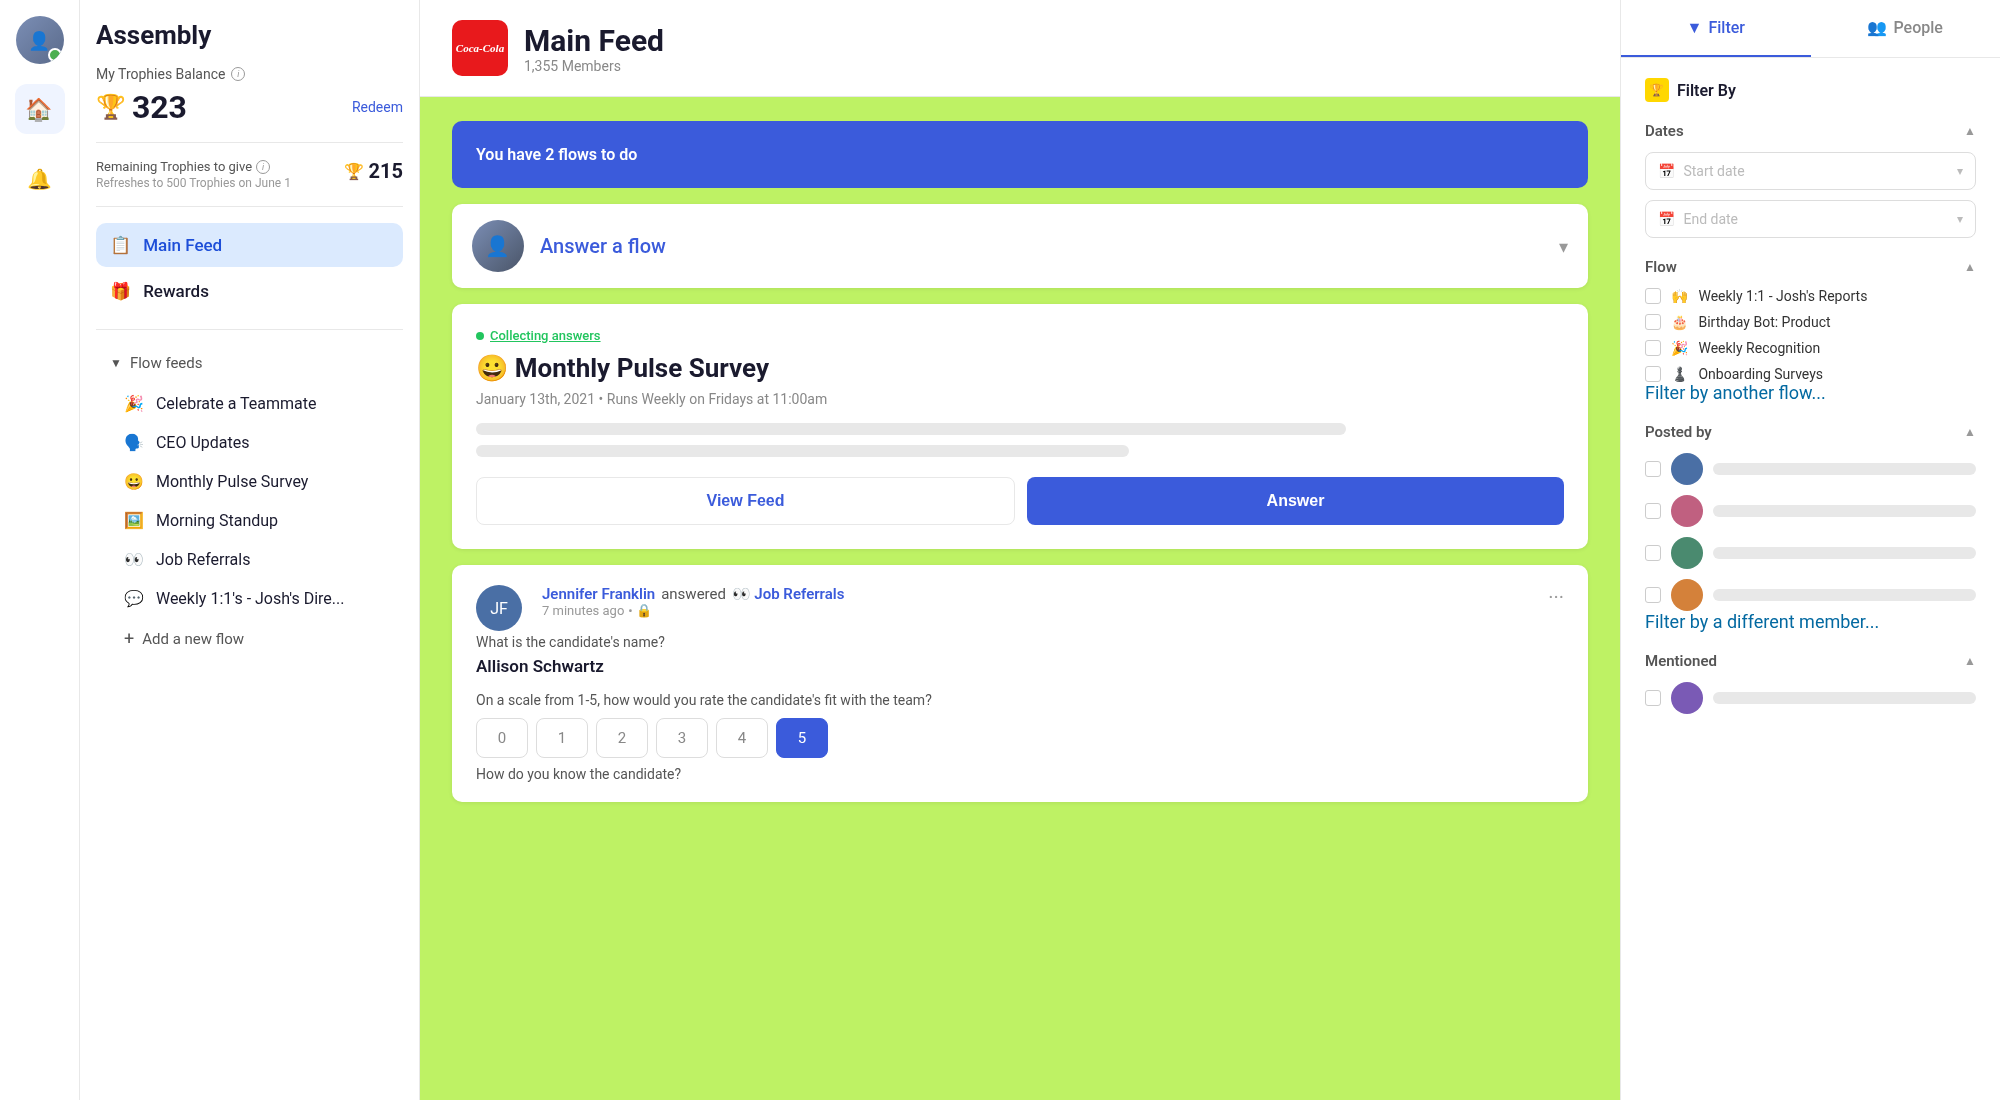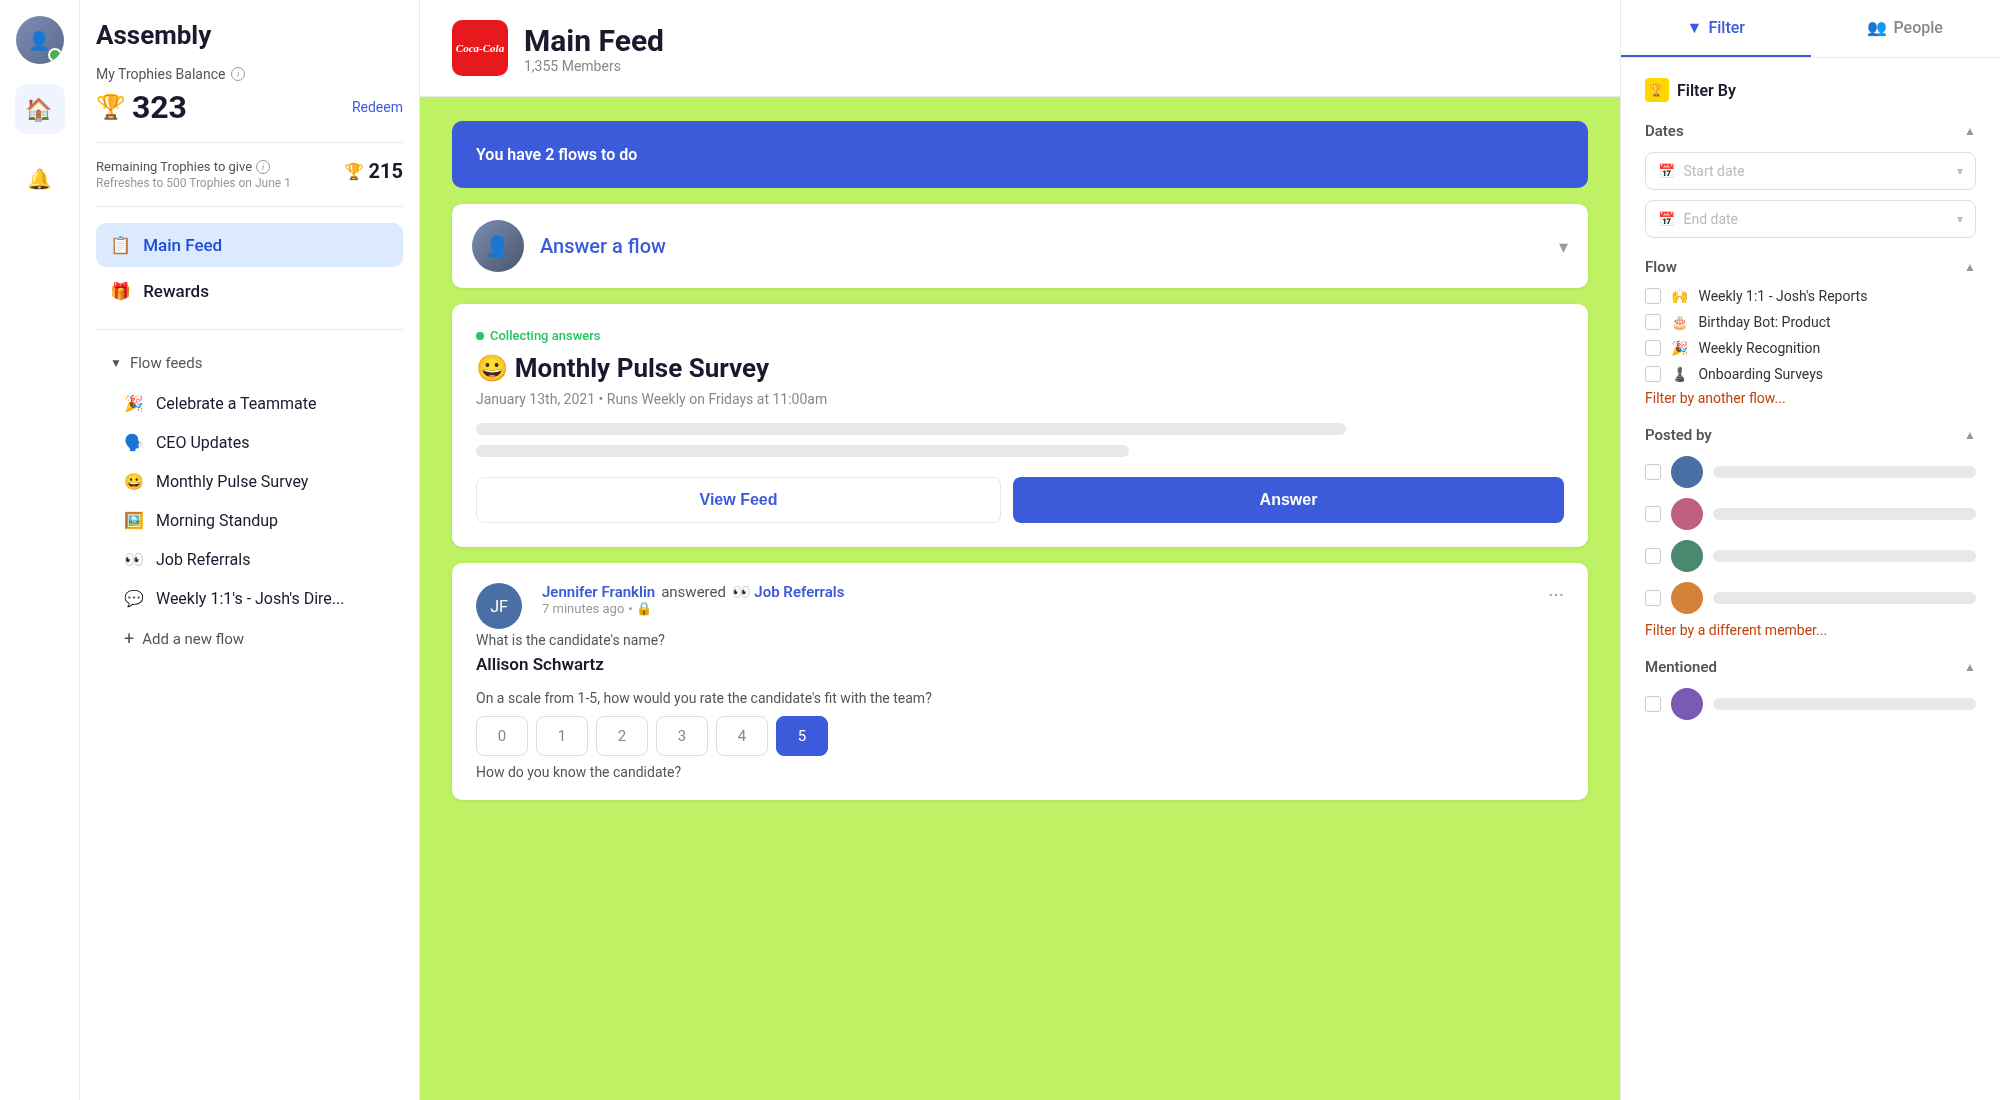--- a/index.html
+++ b/index.html
@@ -102,30 +102,30 @@
     }
     .answer-avatar { width: 52px; height: 52px; border-radius: 50%; background: #6b7a99; overflow: hidden; flex-shrink: 0; }
     .answer-avatar-inner { width: 100%; height: 100%; background: linear-gradient(135deg, #7b8eb5, #4a5568); display: flex; align-items: center; justify-content: center; color: #fff; font-size: 20px; }
     .answer-flow-text { flex: 1; font-size: 20px; font-weight: 500; color: #3b5bdb; }
     .dropdown-arrow { font-size: 18px; color: #999; cursor: pointer; }
 
     
     .survey-card {
       background: #fff; border-radius: 10px; padding: 24px; box-shadow: 0 1px 4px rgba(0,0,0,0.08);
     }
-    .collecting-badge { display: flex; align-items: center; gap: 6px; font-size: 13px; color: #22c55e; font-weight: 500; margin-bottom: 10px; }
+    .collecting-badge { display: flex; align-items: center; gap: 6px; font-size: 13px; color: #22c55e; font-weight: 500; margin-bottom: 10px; text-decoration: underline; }
     .green-dot { width: 8px; height: 8px; border-radius: 50%; background: #22c55e; }
     .survey-title { font-size: 26px; font-weight: 700; color: #1a1a2e; margin-bottom: 8px; }
     .survey-date { font-size: 14px; color: #888; margin-bottom: 16px; }
     .survey-lines { display: flex; flex-direction: column; gap: 10px; margin-bottom: 20px; }
     .survey-line { height: 12px; border-radius: 6px; background: #e8e8e8; }
     .survey-line.long { width: 80%; }
     .survey-line.short { width: 60%; }
     .survey-actions { display: flex; gap: 12px; }
-    .btn-view-feed { flex: 1; border: 1px solid #e8e8e8; border-radius: 8px; background: #fff; font-size: 16px; color: #3b5bdb; font-weight: 600; cursor: pointer; }
+    .btn-view-feed { flex: 1; padding: 14px; border: 1px solid #e8e8e8; border-radius: 8px; background: #fff; font-size: 16px; color: #3b5bdb; font-weight: 600; cursor: pointer; }
     .btn-answer { flex: 1; padding: 14px; border: none; border-radius: 8px; background: #3b5bdb; color: #fff; font-size: 16px; font-weight: 600; cursor: pointer; }
 
     
     .post-card {
       background: #fff; border-radius: 10px; padding: 20px 24px; box-shadow: 0 1px 4px rgba(0,0,0,0.08);
     }
     .post-header { display: flex; gap: 20px; margin-bottom: 3px; }
     .post-avatar { width: 46px; height: 46px; border-radius: 50%; background: #5a6a8a; flex-shrink: 0; display: flex; align-items: center; justify-content: center; color: #fff; font-size: 16px; }
     .post-meta { flex: 1; }
     .post-author-line { display: flex; align-items: center; gap: 6px; flex-wrap: wrap; }
@@ -173,21 +173,21 @@
 
     .date-input-row { display: flex; align-items: center; gap: 8px; border: 1px solid #ddd; border-radius: 8px; padding: 10px 12px; margin-bottom: 10px; cursor: pointer; }
     .calendar-icon { font-size: 14px; color: #999; }
     .date-placeholder { font-size: 14px; color: #bbb; flex: 1; }
     .date-arrow { font-size: 12px; color: #bbb; }
 
     .flow-filter-items { display: flex; flex-direction: column; gap: 10px; }
     .flow-filter-item { display: flex; align-items: center; gap: 10px; font-size: 14px; color: #333; }
     .checkbox { width: 16px; height: 16px; border: 1.5px solid #ccc; border-radius: 3px; flex-shrink: 0; cursor: pointer; }
 
-    .filter-link { font-size: 14px; color: #c2410c; cursor: pointer; margin-top: 8px; }
+    .filter-link { font-size: 18px; color: #0369a1; cursor: pointer; }
 
     .posted-by-items { display: flex; flex-direction: column; gap: 10px; }
     .posted-by-item { display: flex; align-items: center; gap: 10px; }
     .member-avatar { width: 32px; height: 32px; border-radius: 50%; flex-shrink: 0; }
     .member-name-bar { flex: 1; height: 12px; background: #e8e8e8; border-radius: 6px; }
 
     .mentioned-items { display: flex; flex-direction: column; gap: 10px; }
     .mentioned-item { display: flex; align-items: center; gap: 10px; }
 
     

